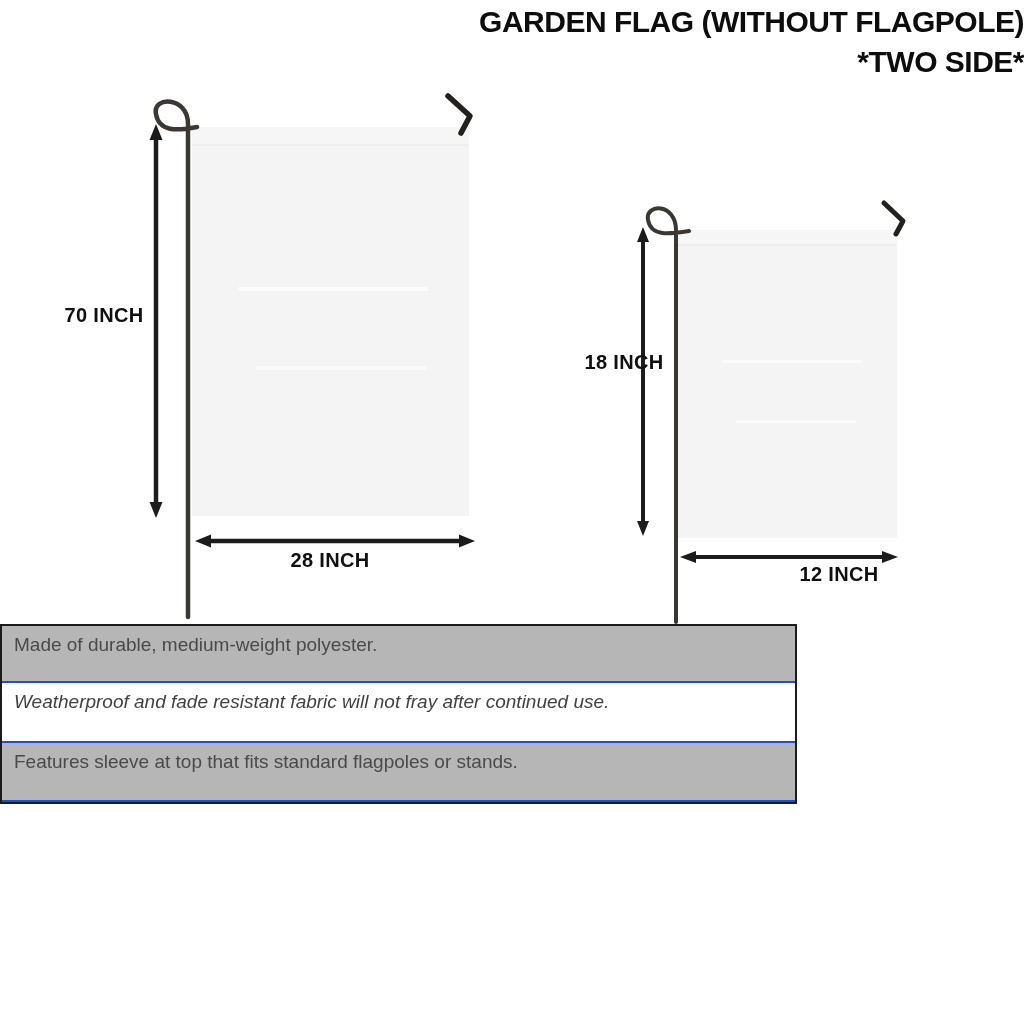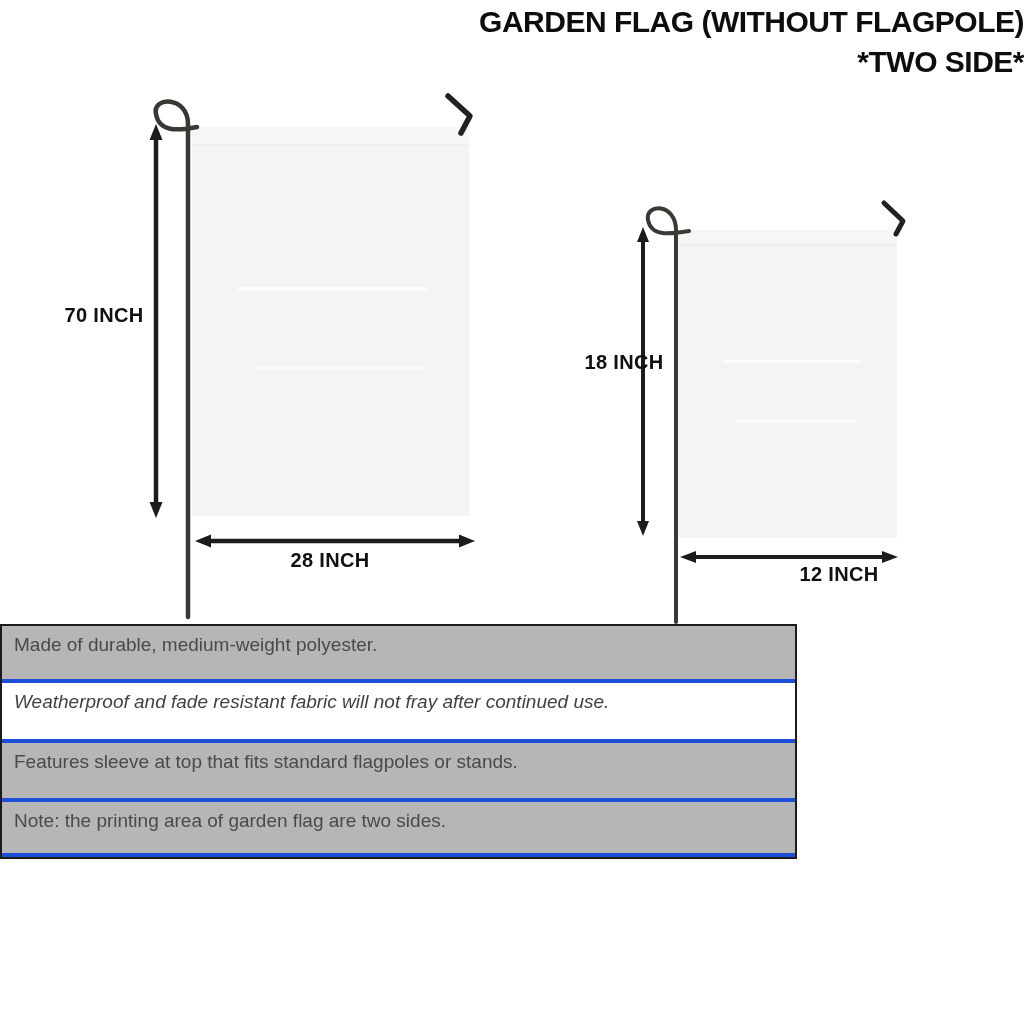--- a/index.html
+++ b/index.html
@@ -38,21 +38,21 @@
     box-sizing:border-box;
     border:2px solid #1b1b1b;
     background:#ffffff;
   }
   .feature-row{
     box-sizing:border-box;
     padding:7px 12px 0 12px;
     font-size:19px;
     line-height:1.25;
     color:#424242;
-    border-bottom:4px solid #1d4ed8;
+    border-bottom:2px solid #1d4ed8;
   }
   .feature-row.shaded{background:#b7b6b6;color:#4a4a4a;}
   .feature-row.plain{background:#ffffff;}
   .feature-row:nth-child(1){height:57px;}
   .feature-row:nth-child(2){height:60px;font-style:italic;}
   .feature-row:nth-child(3){height:59px;}
   .feature-row:nth-child(4){height:55px;}
   .feature-row:nth-child(5){height:61px;border-bottom:none;}
 </style>
 </head>
@@ -118,18 +118,15 @@
   <div class="features-table">
     <div class="feature-row shaded">
       <span>Made of durable, medium-weight polyester.</span>
     </div>
     <div class="feature-row plain">
       <span>Weatherproof and fade resistant fabric will not fray after continued use.</span>
     </div>
     <div class="feature-row shaded">
       <span>Features sleeve at top that fits standard flagpoles or stands.</span>
     </div>
-    <div class="feature-row shaded">
-      <span>Note: the printing area of garden flag are two sides.</span>
-    </div>
   </div>
 
 </div>
 
 </body></html>

